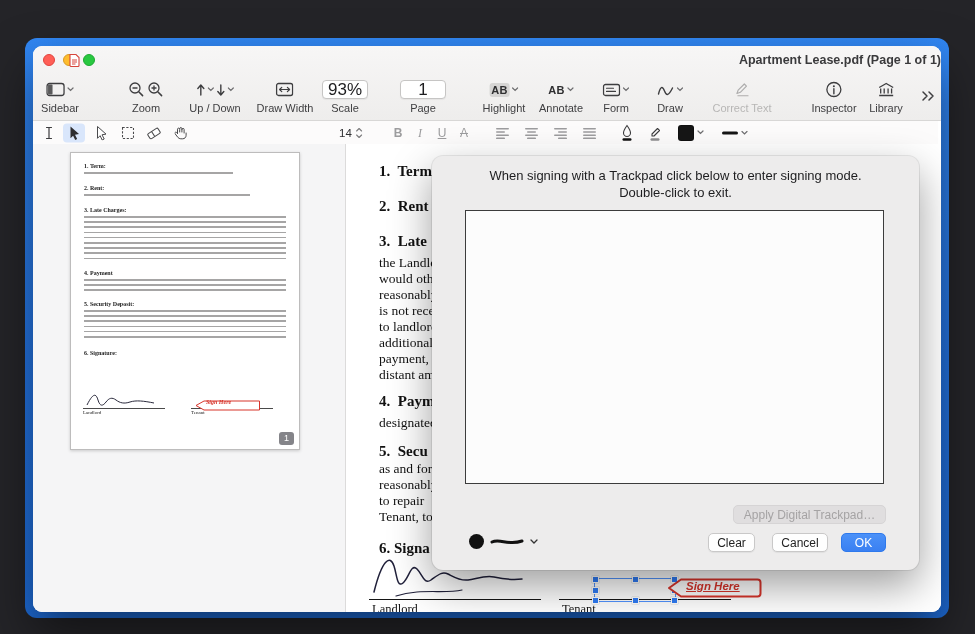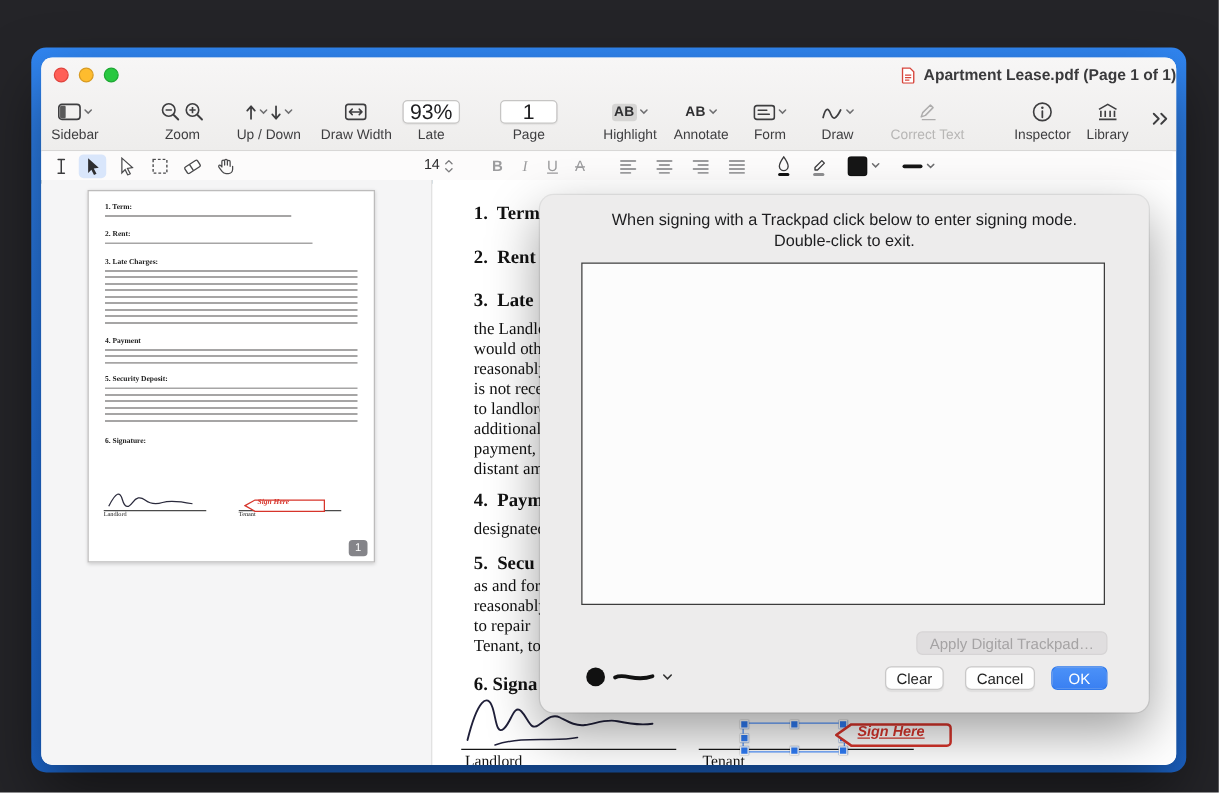--- a/index.html
+++ b/index.html
@@ -9,21 +9,21 @@
   .window{position:absolute;left:8px;top:8px;width:908px;height:566px;border-radius:9px;background:#fff;
     box-shadow:0 22px 50px rgba(0,0,0,.5);overflow:hidden;}
   
   .chrome{position:absolute;left:0;top:0;right:0;height:74px;background:linear-gradient(180deg,#f7f6f6,#eeedec);border-bottom:1px solid #d8d7d6;}
   .titlebar{position:absolute;left:0;top:0;right:0;height:28px;}
   .lights{position:absolute;left:10px;top:8px;display:flex;gap:8px;}
   .light{width:12px;height:12px;border-radius:50%;box-sizing:border-box;}
   .light.red{background:#ff5f57;border:1px solid #e0443e;}
   .light.yellow{background:#febc2e;border:1px solid #d89b22;}
   .light.green{background:#28c840;border:1px solid #1ea833;}
-  .title-wrap{position:absolute;left:0;right:0;top:0;height:28px;display:flex;align-items:center;justify-content:flex-end;gap:7px;margin-left:36px;}
+  .title-wrap{position:absolute;left:0;right:0;top:0;height:28px;display:flex;align-items:center;justify-content:space-between;gap:7px;margin-left:36px;}
   .title-text{font-size:12.5px;font-weight:700;color:#3a3a3c;}
   .toolbar{position:absolute;left:0;top:28px;right:0;height:46px;}
   .titem{position:absolute;top:6px;transform:translateX(-50%);display:flex;flex-direction:column;align-items:center;gap:4px;color:#3e3e40;}
   .ticon{height:19px;display:flex;align-items:center;gap:2px;}
   .tlabel{font-size:11px;line-height:11px;white-space:nowrap;color:#3e3e40;}
   .titem.disabled .tlabel{color:#b7b6b5;}
   .tbox{min-width:38px;height:17px;border:1px solid #c6c5c4;border-radius:4px;background:#fff;font-size:17px;line-height:17px;
     text-align:center;color:#1d1d1f;padding:0 3px;box-shadow:0 1px 1px rgba(0,0,0,.05);}
   .ab{font-size:11px;font-weight:700;color:#2f2f31;letter-spacing:.3px;}
   .ab.hl{background:#d6d5d4;border-radius:3px;padding:1px 2px;}
@@ -153,21 +153,21 @@
             <svg width="18" height="15" viewBox="0 0 18 15">
                 <rect x="1" y="1.5" width="16" height="12" rx="2" fill="none" stroke="#3e3e40" stroke-width="1.3"></rect>
                 <path d="M4 7.5h10M4 7.5l2.2-2.2M4 7.5l2.2 2.2M14 7.5l-2.2-2.2M14 7.5l-2.2 2.2" fill="none" stroke="#3e3e40" stroke-width="1.2" stroke-linecap="round"></path>
               </svg>
           </span>
           <span class="tlabel">Draw Width</span>
         </div>
 
         <div class="titem" style="left:312px">
           <span class="tbox">93%</span>
-          <span class="tlabel">Late</span>
+          <span class="tlabel">Scale</span>
         </div>
 
         <div class="titem" style="left:390px">
           <span class="tbox">1</span>
           <span class="tlabel">Page</span>
         </div>
 
         <div class="titem" style="left:471px">
           <span class="ticon">
             <span class="ab hl">AB</span>

